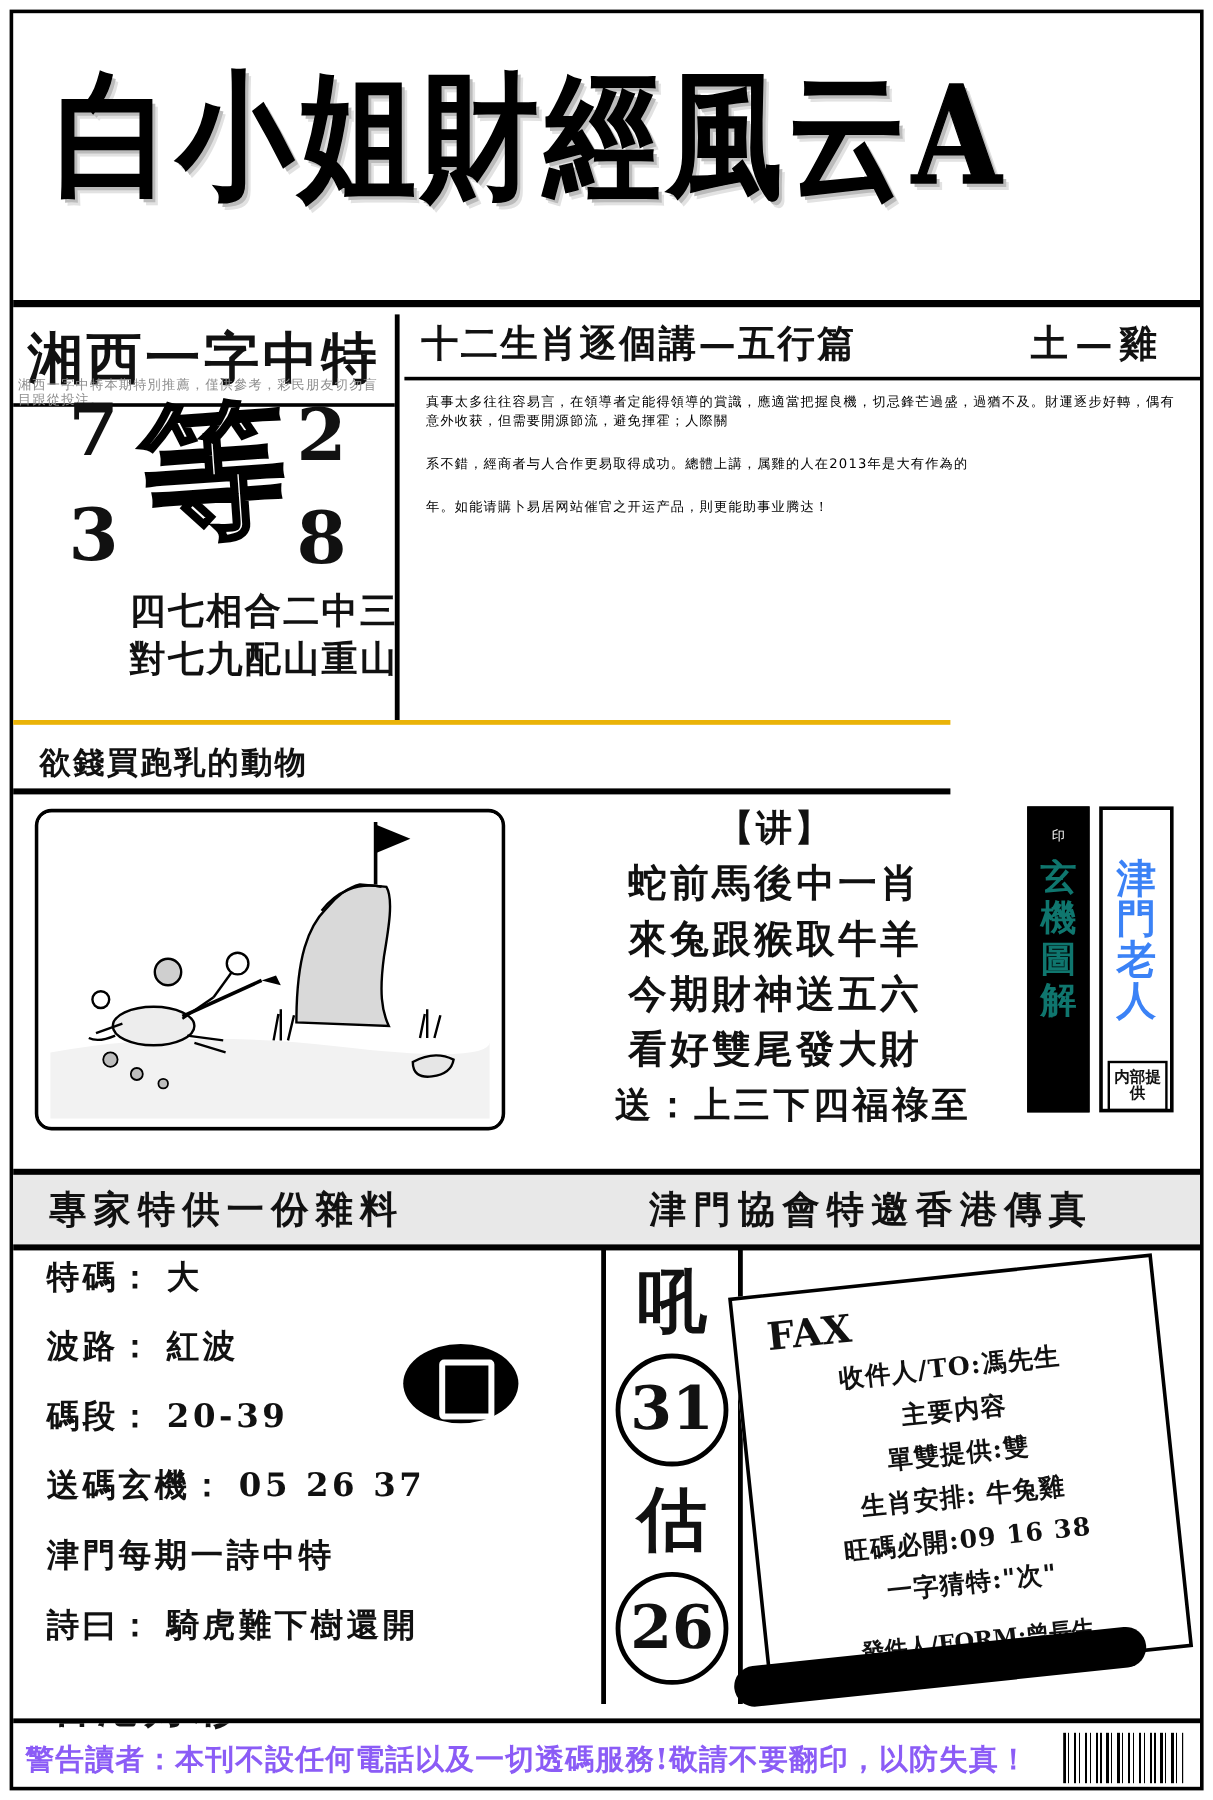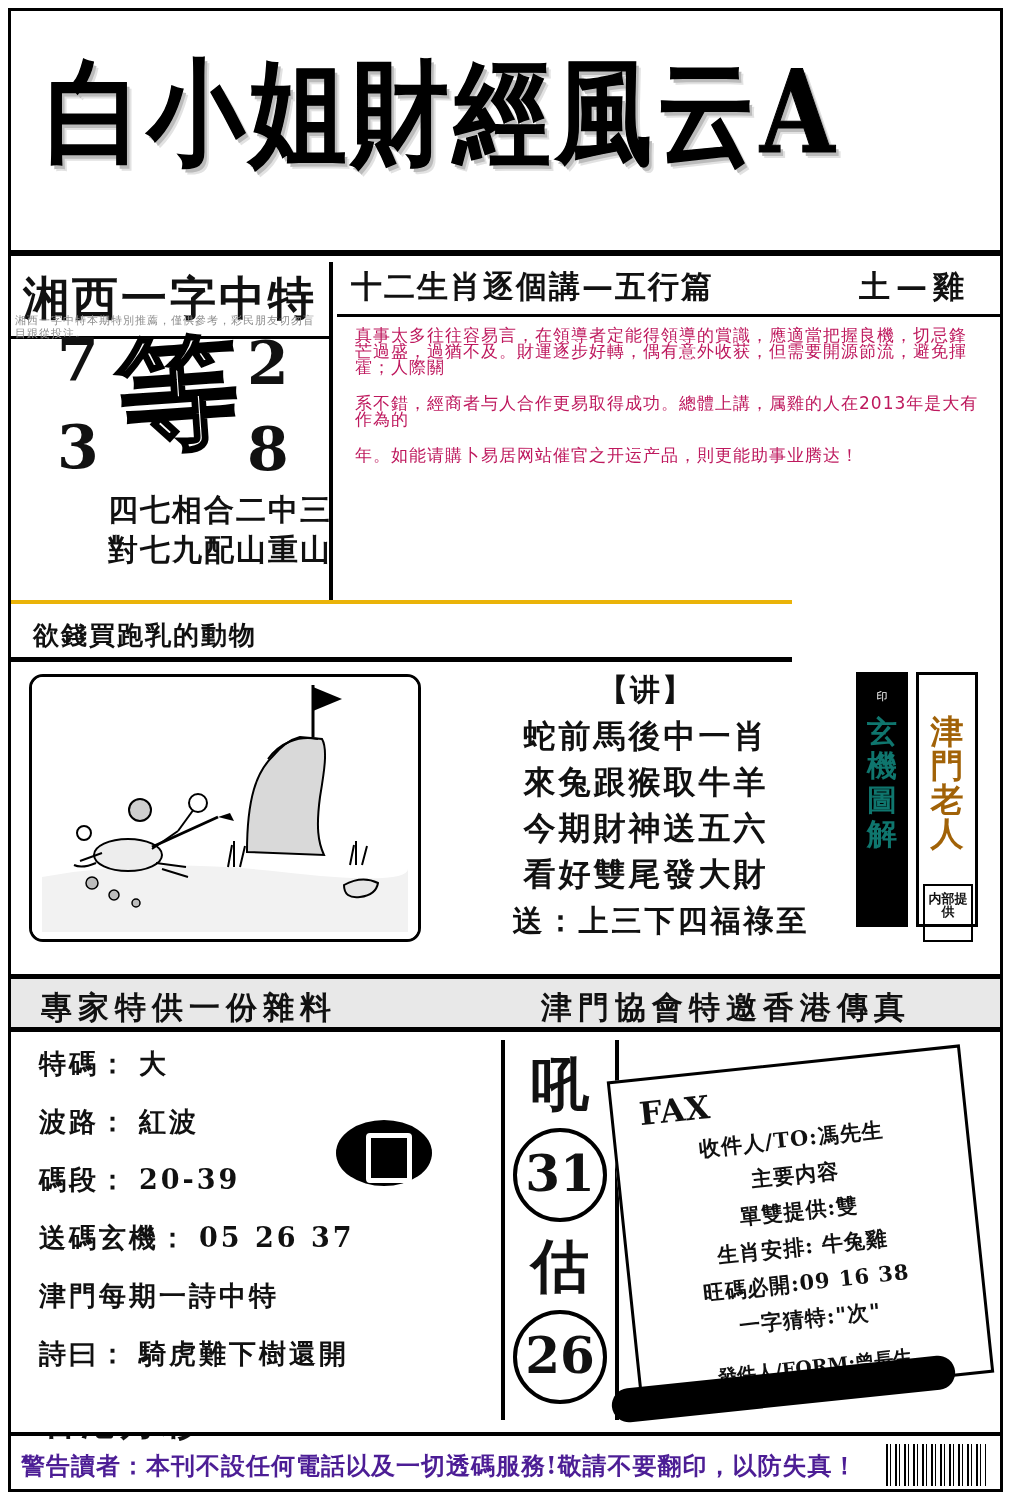--- a/index.html
+++ b/index.html
@@ -93,21 +93,21 @@
   .art-head .t1{
     font-family:"DejaVu Serif","Liberation Serif",serif;
     font-weight:bold;font-size:31px;letter-spacing:2px;
   }
   .art-head .t2{
     font-family:"DejaVu Serif","Liberation Serif",serif;
     font-weight:bold;font-size:31px;letter-spacing:6px;
   }
   .art-body{padding:10px 18px 0 18px;}
   .art-body p{
-    margin:0 0 20px 0;font-size:17px;color:#be185d;letter-spacing:1px;
+    margin:0 0 20px 0;font-size:11px;color:#000000;letter-spacing:1px;
     line-height:16px;
   }
   
   .strip{
     position:absolute;left:11px;top:600px;width:781px;height:62px;
     border-top:4px solid #eab308;border-bottom:5px solid #000;
     box-sizing:border-box;
   }
   .strip span{
     position:absolute;left:22px;top:14px;
@@ -129,33 +129,33 @@
   .verse .vt{font-size:30px;letter-spacing:2px;margin:4px 0 2px 0;}
   .verse .vl{font-size:32px;letter-spacing:3px;line-height:46px;}
   .verse .vlast{font-size:30px;letter-spacing:3px;margin-top:4px;padding-left:30px;}
   .vbox{
     position:absolute;top:10px;width:52px;height:255px;
     border:3px solid #000;box-sizing:border-box;
     font-family:"DejaVu Serif","Liberation Serif",serif;font-weight:bold;
     font-size:30px;text-align:center;line-height:34px;padding-top:40px;
   }
   .vbox-a{left:845px;background:#000;color:#0f766e;}
-  .vbox-b{left:905px;background:#fff;color:#a16207;width:62px;font-size:33px;}
+  .vbox-b{left:905px;background:#fff;color:#3b82f6;width:62px;font-size:33px;}
   .seal{
     position:absolute;left:851px;top:16px;width:40px;height:38px;
     background:#000;color:#fff;font-size:11px;line-height:38px;text-align:center;
   }
   .stamp{
-    position:absolute;left:912px;top:222px;width:50px;height:58px;
+    position:absolute;left:912px;top:222px;width:50px;height:42px;
     border:2px solid #000;font-size:13px;line-height:13px;text-align:center;
     padding-top:6px;box-sizing:border-box;font-weight:bold;
   }
   
   .banner{
-    position:absolute;left:11px;top:974px;width:989px;height:58px;
+    position:absolute;left:11px;top:974px;width:989px;height:68px;
     border-top:5px solid #000;border-bottom:5px solid #000;
     box-sizing:border-box;background:#e8e8e8;
   }
   .banner .b1,.banner .b2{
     position:absolute;top:8px;
     font-family:"DejaVu Serif","Liberation Serif",serif;
     font-weight:bold;font-size:31px;letter-spacing:6px;
   }
   .banner .b1{left:30px;}
   .banner .b2{left:530px;}
@@ -212,21 +212,21 @@
     border-top:4px solid #000;box-sizing:border-box;overflow:hidden;
   }
   .watermark{
     position:absolute;left:30px;top:-40px;
     font-family:"DejaVu Serif","Liberation Serif",serif;font-weight:bold;
     font-size:38px;letter-spacing:2px;white-space:nowrap;
   }
   .footer-note{
     position:absolute;left:10px;top:14px;width:860px;
     font-family:"DejaVu Serif","Liberation Serif",serif;font-weight:bold;
-    font-size:24px;letter-spacing:1px;white-space:nowrap;color:#4c1d95;
+    font-size:24px;letter-spacing:1px;white-space:nowrap;color:#8b5cf6;
   }
   .barcode{
     position:absolute;right:14px;top:8px;width:100px;height:42px;
     background:repeating-linear-gradient(90deg,#000 0 2px,#fff 2px 4px,#000 4px 5px,#fff 5px 9px);
   }
 </style>
 </head>
 <body>
 
 <div class="page">

